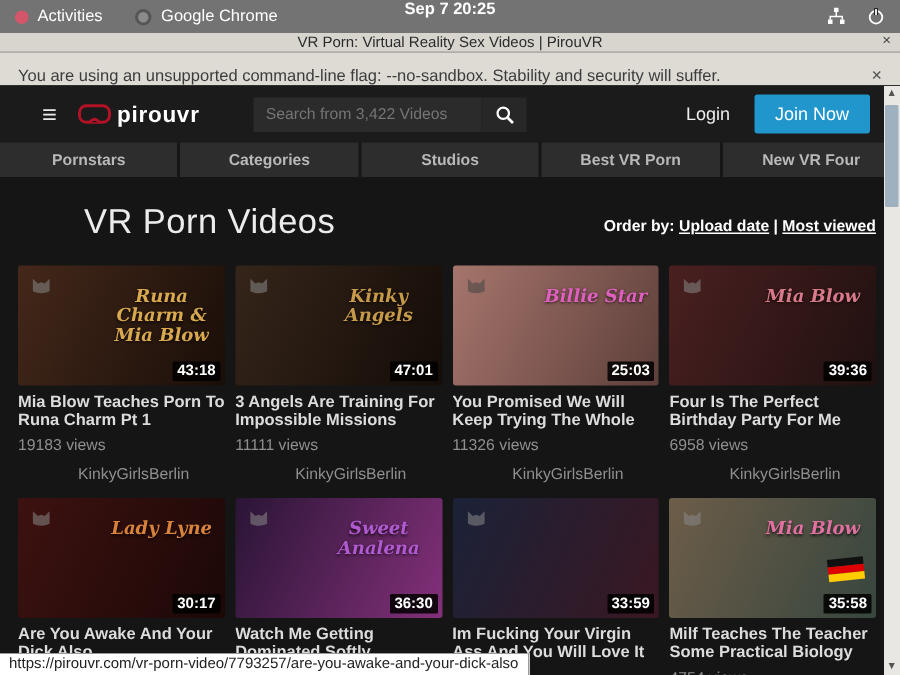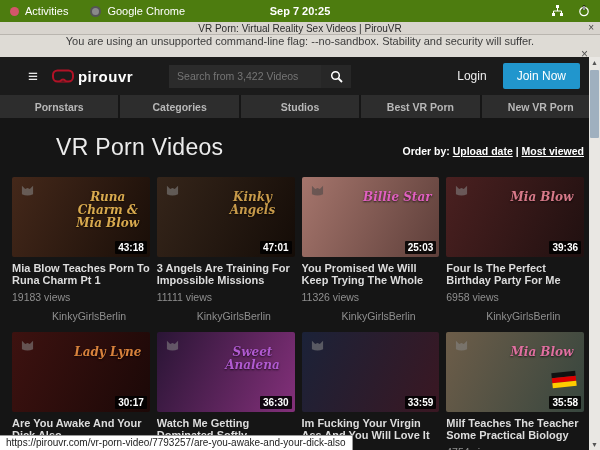--- a/index.html
+++ b/index.html
@@ -1,36 +1,36 @@
 <!DOCTYPE html>
 <html><head>
 <meta charset="utf-8">
 <style>
   * { margin:0; padding:0; box-sizing:border-box; }
   html,body { width:600px; height:450px; overflow:hidden; background:#131313;
     font-family:"Liberation Sans", sans-serif; }
 
   
-  .sysbar { height:22px; background:#4d7c0f; color:#fff; display:flex; align-items:center;
+  .sysbar { height:22px; background:#737373; color:#fff; display:flex; 
     font-size:11px; position:relative; }
   .sysbar .left { display:flex; align-items:center; gap:6px; padding-left:10px; }
   .dot { width:9px; height:9px; border-radius:50%; background:#d4566a; display:inline-block; }
   .chromedot { width:11px; height:11px; border-radius:50%; background:#8a8a8a;
     border:2px solid #555; display:inline-block; margin-left:16px; }
   .sysbar .clock { position:absolute; left:0; right:0; text-align:center; font-weight:bold; font-size:11px; }
   .sysbar .right { margin-left:auto; display:flex; align-items:center; gap:14px; padding-right:10px; z-index:1; }
 
   
   .tabbar { height:13px; background:#d8d4ce; color:#2c2c2c; font-size:10px; display:flex;
     align-items:flex-end; justify-content:center; position:relative; border-bottom:1px solid #b9b5af; }
   .tabbar .x { position:absolute; right:6px; top:0; font-size:10px; color:#444; }
 
   
   .infobar { height:22px; background:#dedbd5; color:#3c3c3c; font-size:11px; display:flex;
-    align-items:center; padding:0 12px;flex-direction:column; }
+    align-items:flex-end; padding:0 12px; }
   .infobar .x { margin-left:auto; color:#555; font-size:12px; }
 
   
   .site { position:relative; height:393px; background:#151515; }
   .hdr { height:38px; background:#1b1b1b; display:flex; align-items:center; padding:0 20px 0 28px; }
   .burger { color:#e8e8e8; font-size:17px; line-height:1; margin-right:14px; }
   .logo { display:flex; align-items:center; gap:4px; margin-right:28px; }
   .logo .txt { color:#fff; font-weight:bold; font-size:15px; letter-spacing:.5px; }
   .search { display:flex; height:23px; margin-left:8px; }
   .search input { width:152px; background:#2b2b2b; border:0; outline:0; color:#9a9a9a;
@@ -132,21 +132,21 @@
     </span>
     <span class="login">Login</span>
     <span class="join">Join Now</span>
   </div>
 
   <div class="nav">
     <span class="it">Pornstars</span>
     <span class="it">Categories</span>
     <span class="it">Studios</span>
     <span class="it">Best VR Porn</span>
-    <span class="it">New VR Porn</span>
+    <span class="it">New VR Four</span>
   </div>
 
   <div class="phead">
     <span class="ptitle">VR Porn Videos</span>
     <span class="order">
       <span>Order by:</span>
       <a>Upload date</a>
       <span>|</span>
       <a>Most viewed</a>
     </span>

